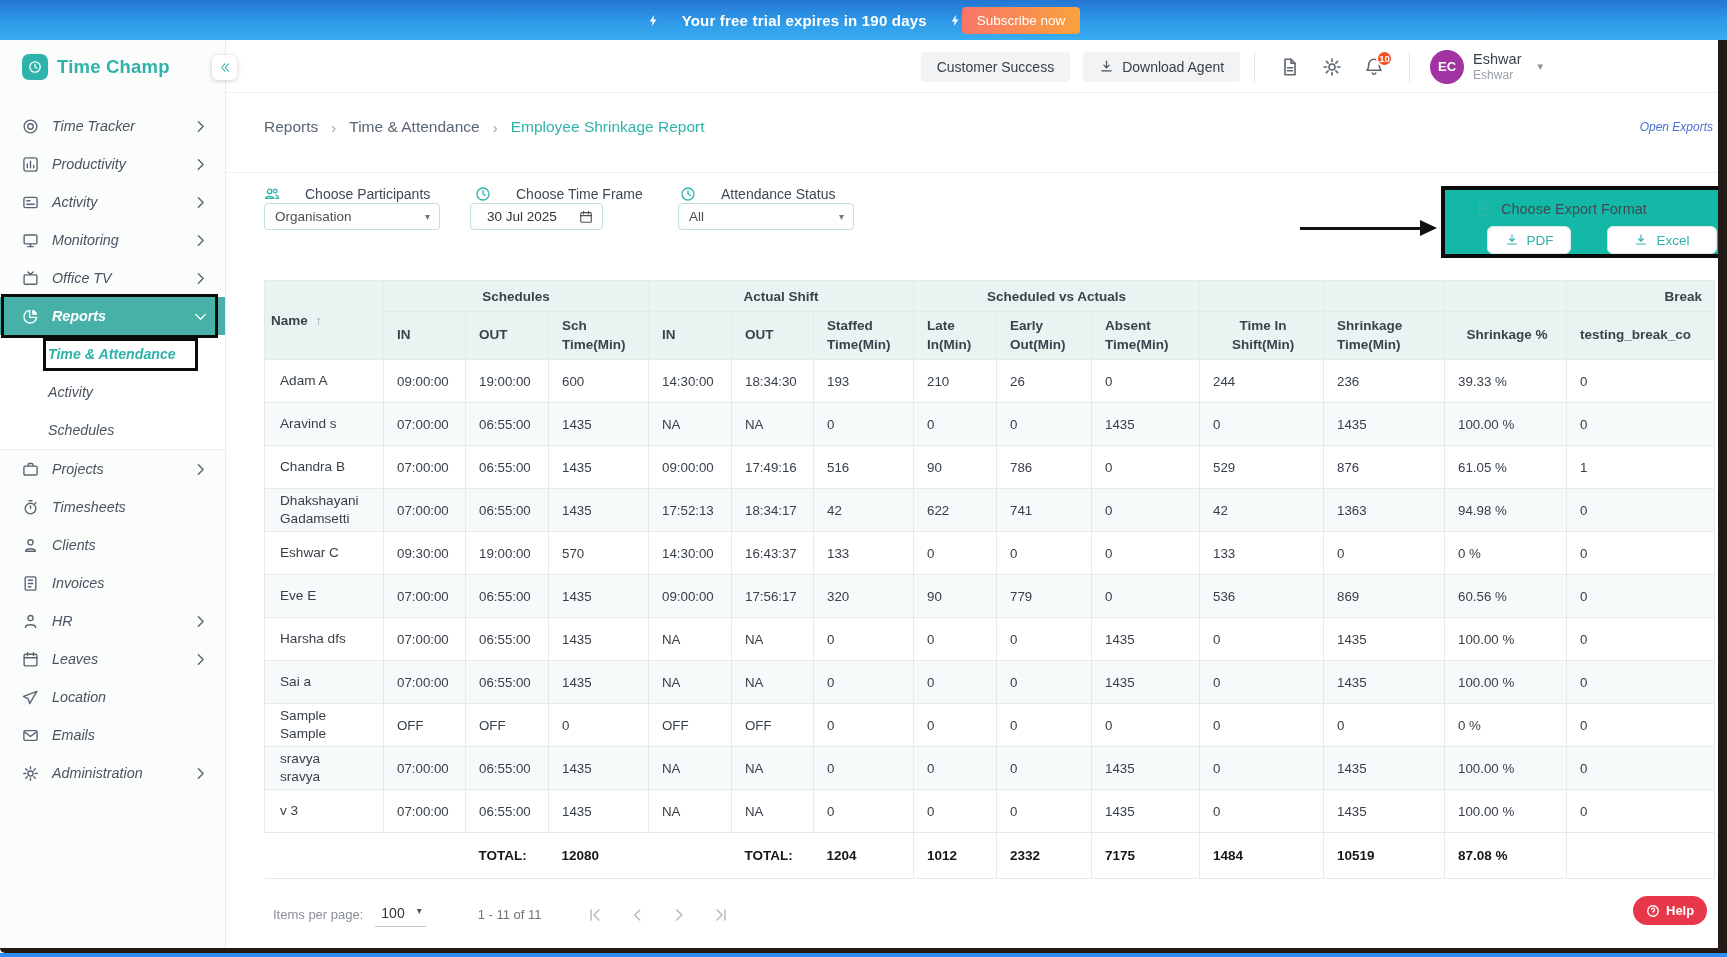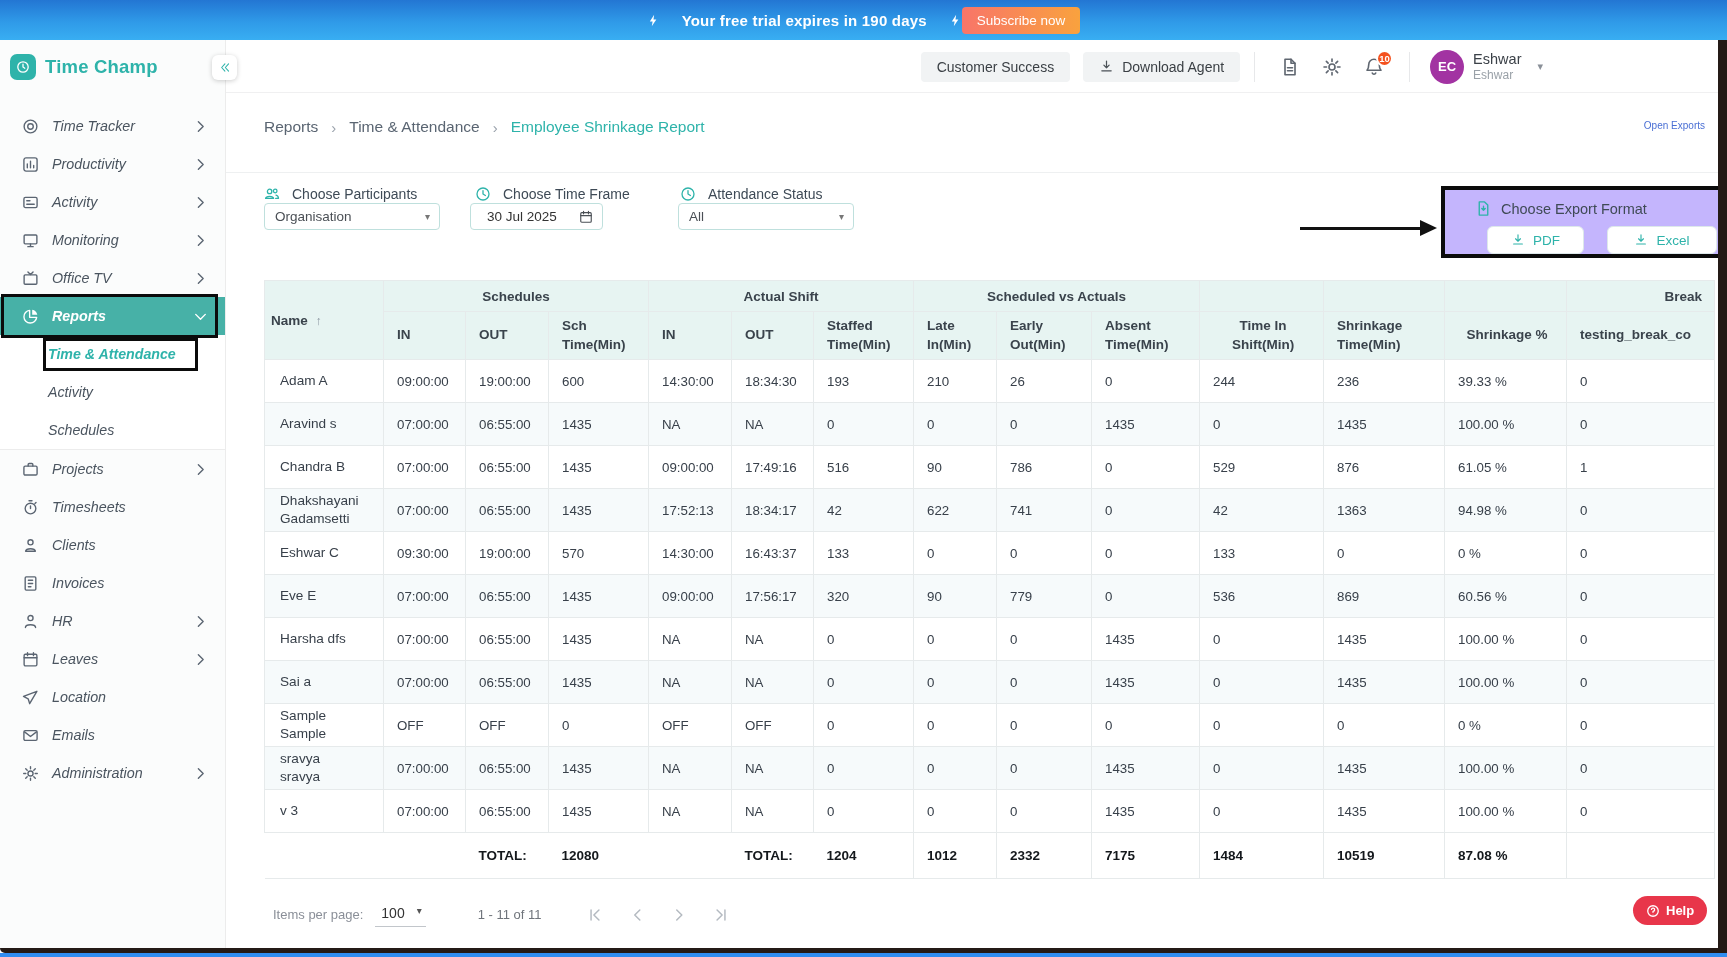--- a/index.html
+++ b/index.html
@@ -14,21 +14,21 @@
   .banner{ position:absolute; left:0; top:0; width:1727px; height:40px;
     background:linear-gradient(180deg,#2376d3 0%,#2f9ae8 55%,#38aef2 100%);
     display:flex; align-items:center; justify-content:center; color:#fff; }
   .banner .bolt{ width:13px; height:17px; color:#fff; }
   .banner-msg{ font-size:15px; font-weight:bold; margin:0 22px; letter-spacing:.2px; }
   .subscribe{ height:27px; padding:0 15px; border:none; border-radius:4px;
     background:linear-gradient(90deg,#f87569,#f9a23e); color:#fff; font-size:13.5px; font-family:inherit; cursor:pointer; }
 
   
   .sidebar{ position:absolute; left:0; top:40px; width:226px; height:908px; background:#fbfcfc; border-right:1px solid #ececec; }
-  .logo-row{ height:53px; display:flex; align-items:center; padding-left:10px; gap:9px; }
+  .logo-row{ height:53px; display:flex; align-items:center; padding-left:22px; gap:9px; }
   .logo-sq{ width:26px; height:26px; border-radius:7px; background:var(--accent); color:#fff; display:flex; align-items:center; justify-content:center; }
   .logo-sq .icon{ width:16px; height:16px; }
   .brand-name{ font-size:18.5px; font-weight:600; color:var(--accent); letter-spacing:.2px; }
   .collapse-btn{ position:absolute; left:212px; top:55px; width:25px; height:25px; border-radius:6px; background:#fff;
     box-shadow:0 1px 5px rgba(0,0,0,.2); display:flex; align-items:center; justify-content:center; color:var(--accent); z-index:6; cursor:pointer; }
   .collapse-btn .icon{ width:13px; height:13px; }
   .side-nav{ padding-top:14px;font-style:italic; }
   .side-item{ height:38px; display:flex; align-items:center; gap:13px; padding:0 16px 0 22px; font-size:14.3px; color:#4a545f; cursor:pointer; }
   .side-item .icon{ width:17px; height:17px; color:#5b6572; }
   .side-chev{ margin-left:auto; width:11px; height:11px; color:#9aa3ad; }
@@ -54,40 +54,40 @@
     display:flex; align-items:center; justify-content:center; margin:0 9px 0 6px; cursor:pointer; }
   .user-names{ line-height:1.25; }
   .user-name{ font-size:14.5px; color:#3b4148; }
   .user-sub{ font-size:12px; color:#9aa1a8; }
   .user-caret{ color:#8a9098; font-size:11px; margin-left:16px; cursor:pointer; }
 
   .breadcrumb{ position:absolute; left:38px; top:78px; font-size:15.5px; display:flex; align-items:center; }
   .bc-item{ color:#5a6572; cursor:pointer; }
   .bc-sep{ color:#9aa2ac; margin:0 13px; font-size:15px; }
   .bc-current{ color:var(--accent); font-weight:500; }
-  .open-exports{ position:absolute; right:13px; top:80px; font-size:10px; color:var(--link); cursor:pointer; }
+  .open-exports{ position:absolute; right:5px; top:80px; font-size:12px; color:var(--link); cursor:pointer;font-style:italic; }
   .bc-divider{ position:absolute; left:0; right:0; top:132px; border-top:1px solid #eef0f1; }
 
-  .filter-label{ position:absolute; top:146px; display:flex; align-items:center; gap:12px; font-size:14px; color:#3e4a56; }
+  .filter-label{ position:absolute; top:146px; display:flex; align-items:center; gap:25px; font-size:14px; color:#3e4a56; }
   .filter-label .icon{ width:16px; height:16px; color:var(--accent); }
   .sel{ position:absolute; top:163px; height:27px; border:1px solid #bfe0dd; border-radius:4px; background:#fff;
     display:flex; align-items:center; padding:0 9px 0 10px; font-size:13.5px; color:#4a4f55; cursor:pointer; }
   .sel .caret{ margin-left:auto; color:#777; font-size:10px; }
   .date-box{ justify-content:space-between; }
   .date-box .icon{ width:14px; height:14px; color:#4a4f55; cursor:pointer; }
   .date-val{ padding-left:6px; color:#333; }
 
   
-  .export-box{ position:absolute; left:1441px; top:186px; width:282px; height:72px; border:4px solid #0b0b0b; background:#c4b5fd; z-index:5; }
+  .export-box{ position:absolute; left:1441px; top:186px; width:282px; height:72px; border:4px solid #0b0b0b; background:#14b8a6; z-index:5; }
   .export-title{ position:absolute; left:30px; top:10px; display:flex; align-items:center; gap:9px; font-size:14.5px; color:#3f4a55; }
   .export-title .icon{ width:17px; height:17px; color:var(--accent); }
   .export-btn{ position:absolute; top:36px; height:28px; border:1px solid #dde8ea; border-radius:6px; background:#fff;
     color:var(--accent); font-size:13.5px; font-family:inherit; display:flex; align-items:center; justify-content:center; gap:8px; cursor:pointer; }
   .export-btn .icon{ width:14px; height:14px; }
-  .btn-pdf{ left:42px; width:97px; }
+  .btn-pdf{ left:42px; width:84px; }
   .btn-excel{ left:162px; width:110px; }
   .arrow-line{ position:absolute; left:1300px; top:227px; width:122px; height:3px; background:#111; z-index:5; }
   .arrow-head{ position:absolute; left:1420px; top:220px; width:0; height:0; border-left:17px solid #111;
     border-top:8.5px solid transparent; border-bottom:8.5px solid transparent; z-index:5; }
 
   
   .table-wrap{ position:absolute; left:38px; top:240px; }
   table{ border-collapse:collapse; table-layout:fixed; width:1450px; background:#fff; }
   th,td{ border:1px solid #e6eaeb; overflow:hidden; white-space:nowrap; }
   thead th{ background:var(--mint); color:#3a434c; font-size:13.5px; font-weight:bold; }

